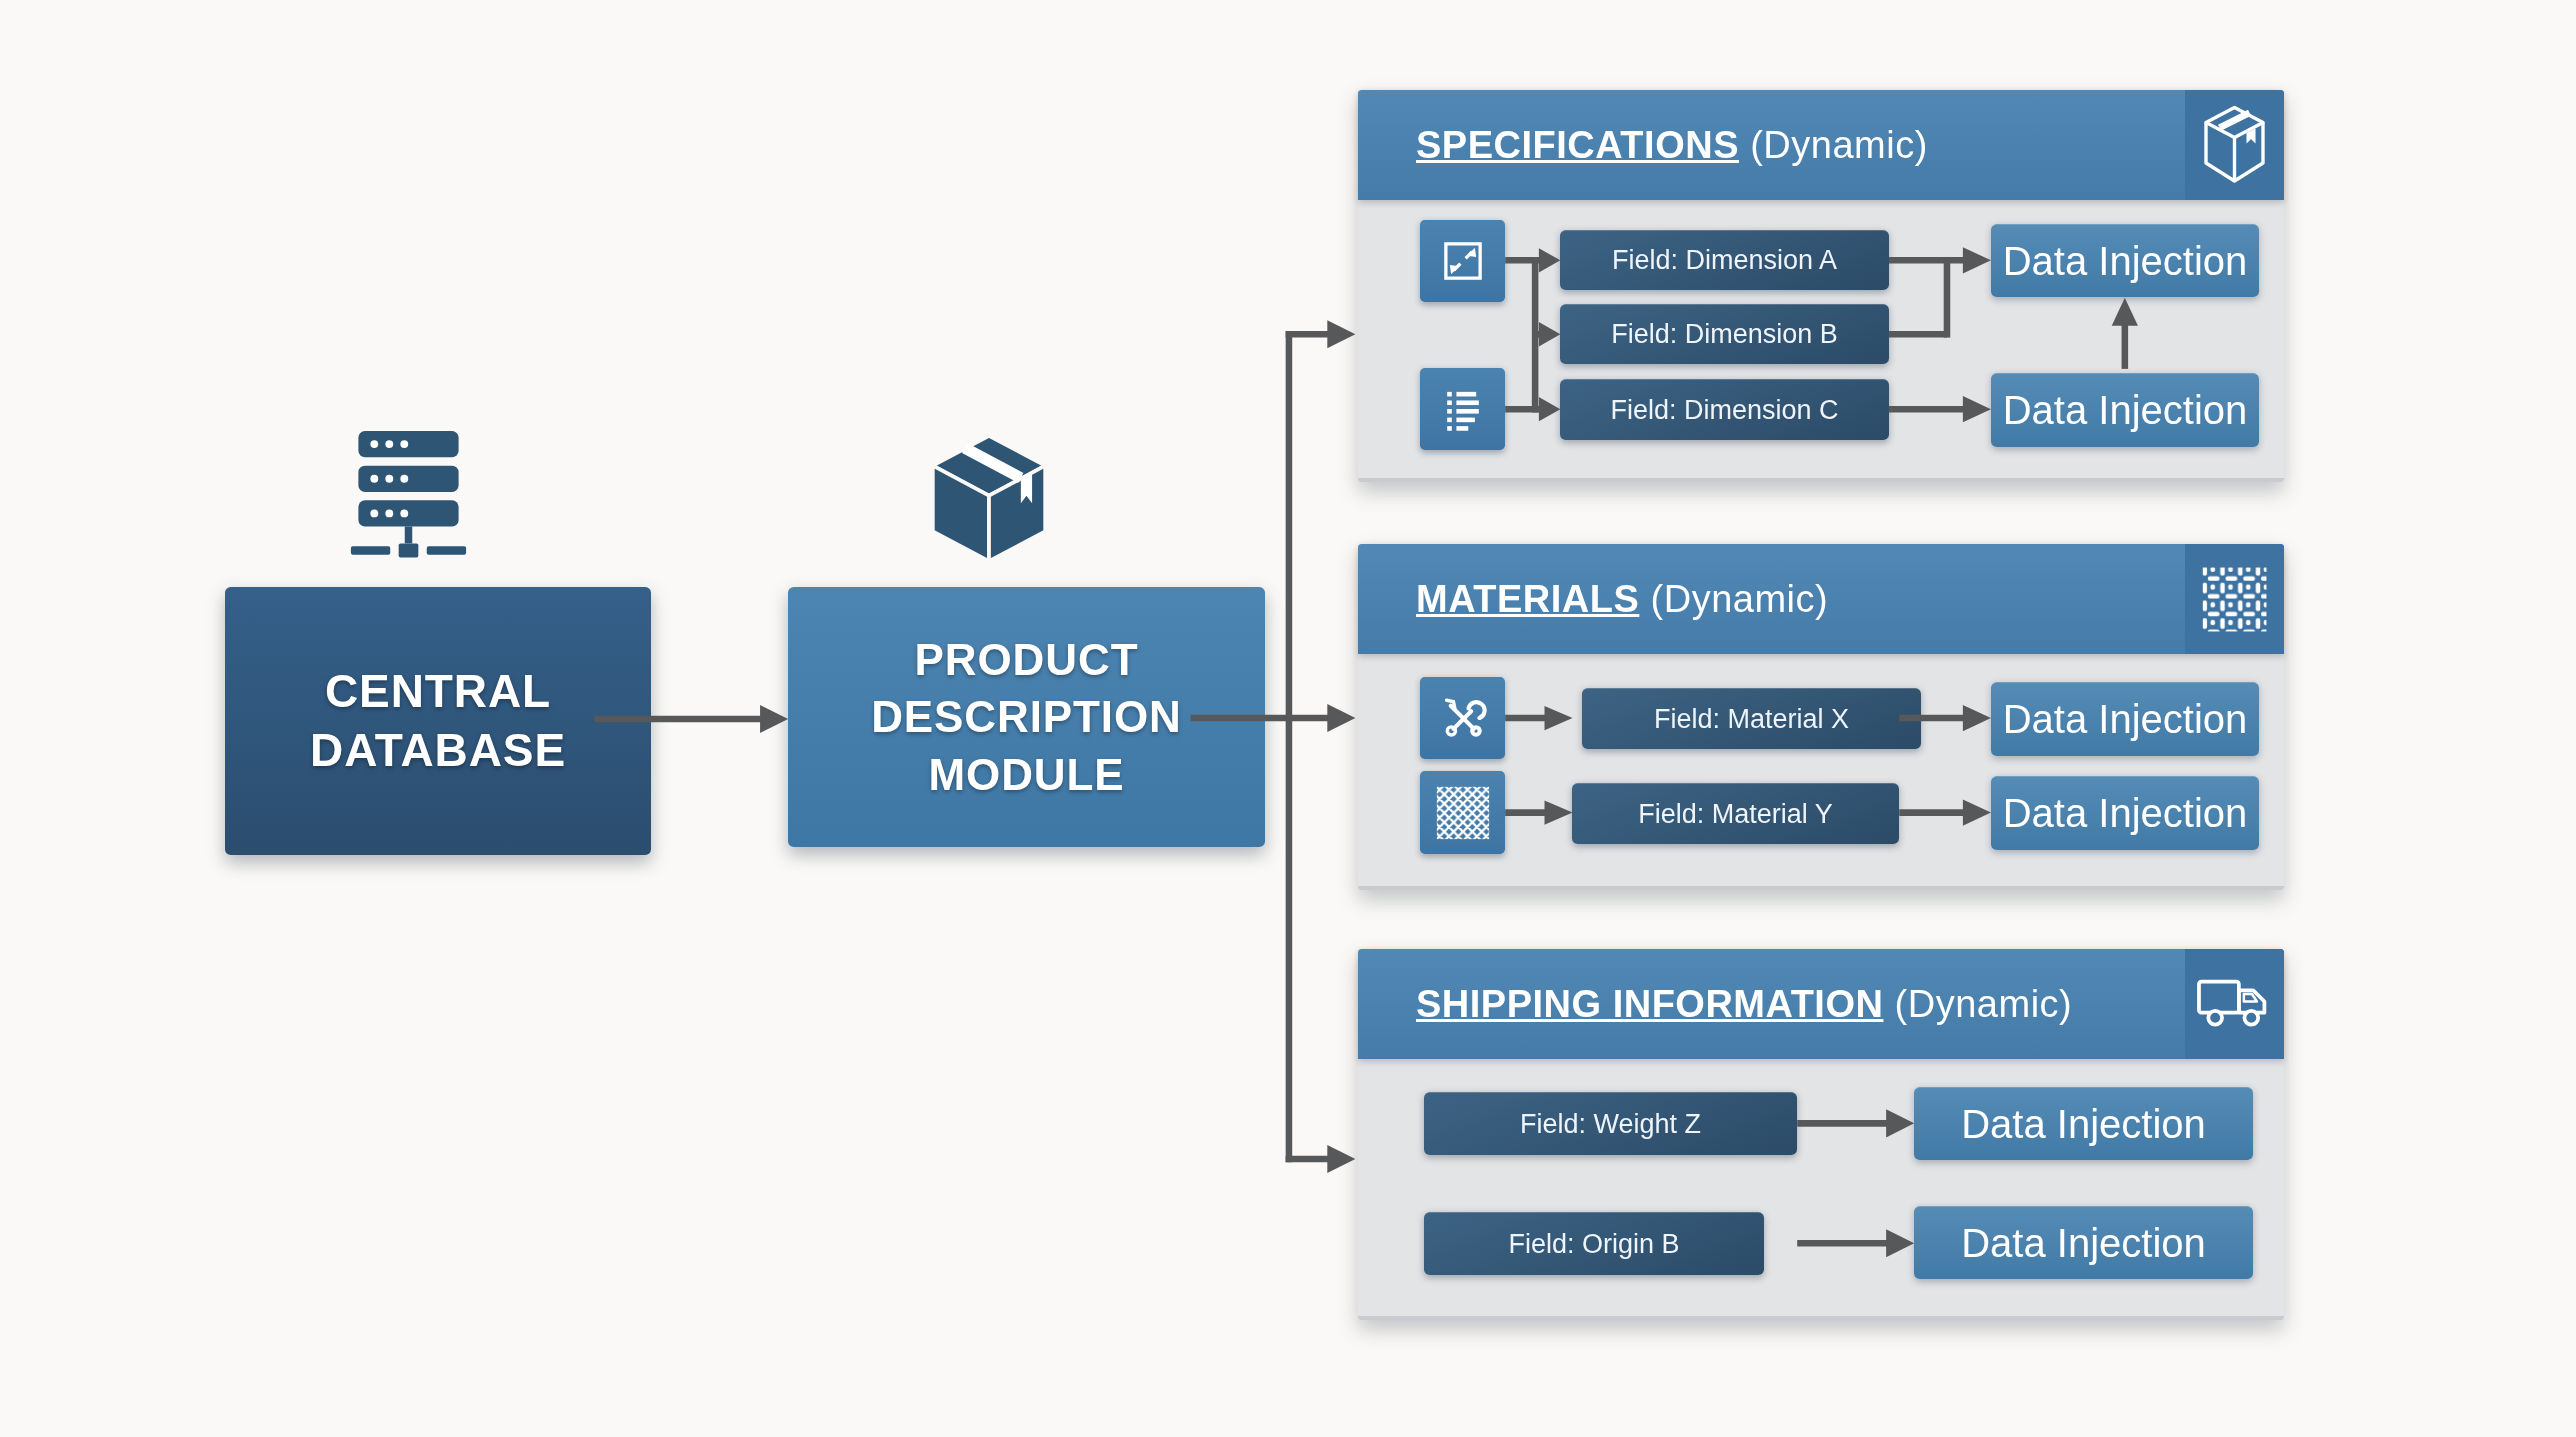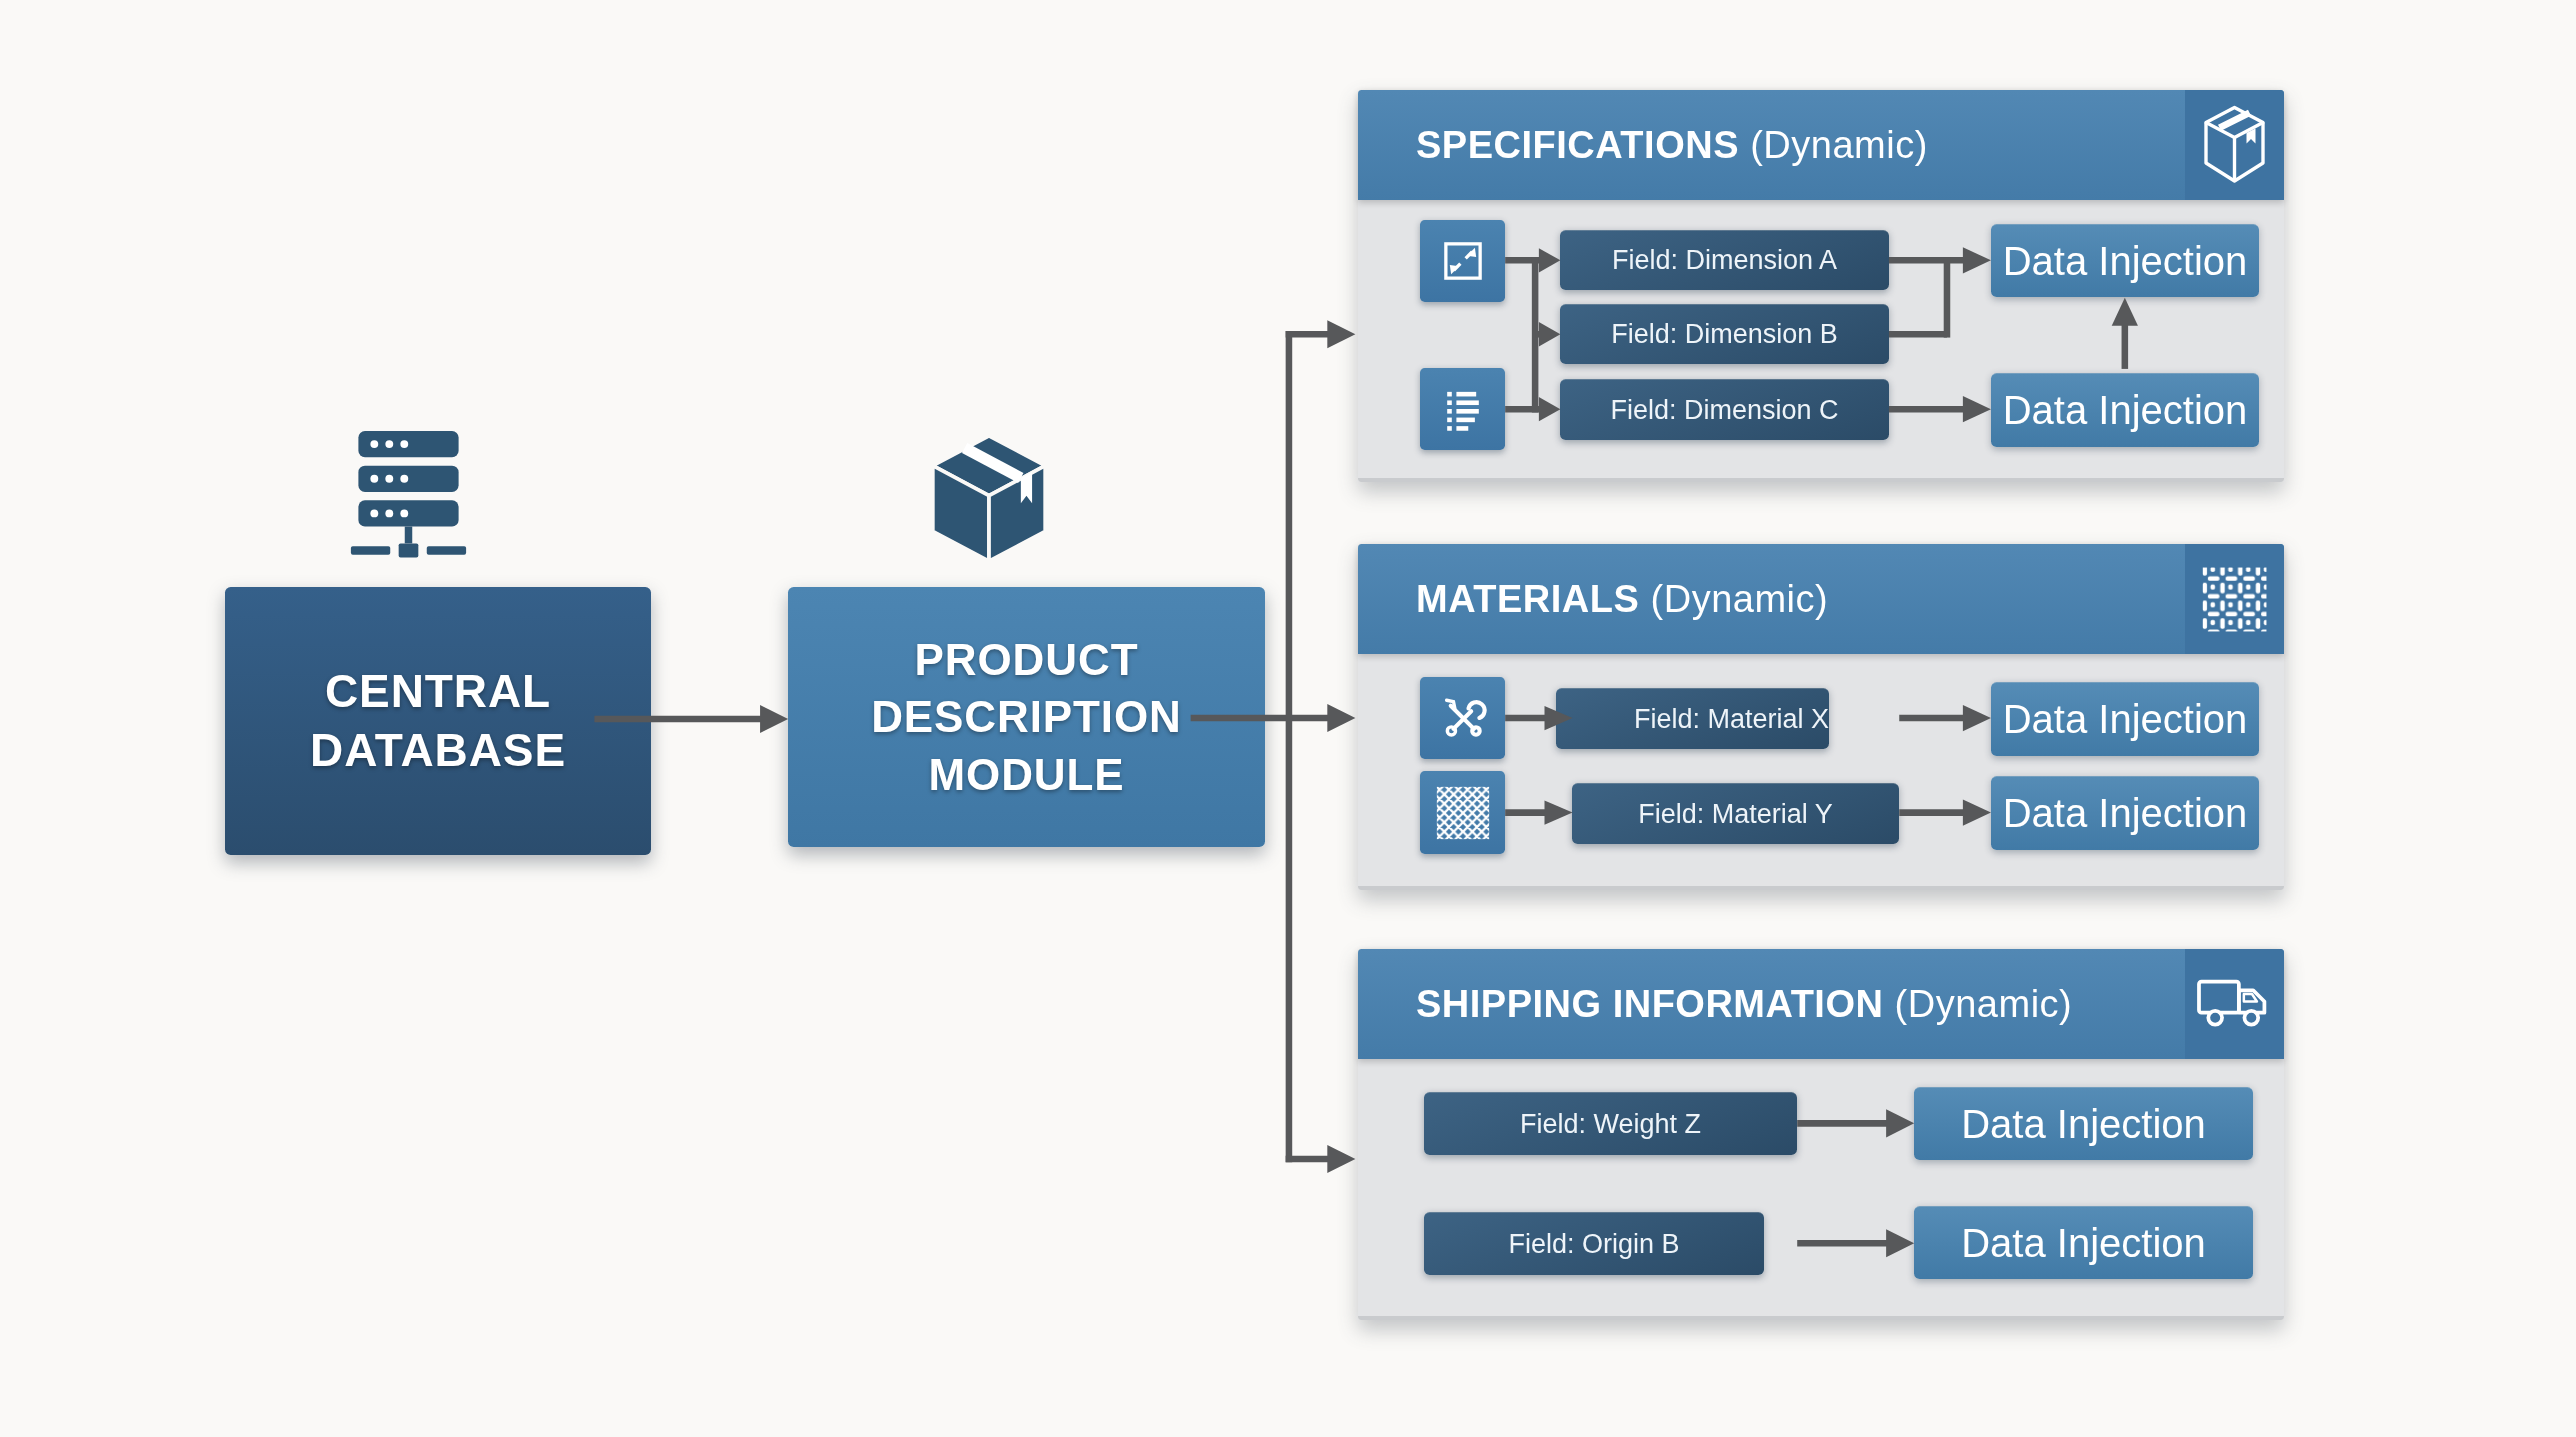--- a/index.html
+++ b/index.html
@@ -14,21 +14,21 @@
   #module-box{background:linear-gradient(180deg,#4c85b2,#3f77a4);font-size:44px;line-height:1.3;letter-spacing:0.9px;padding:0 37px;align-items:center;}
   .topicon{position:absolute;}
 
   
   .panel{position:absolute;background:#e3e4e6;border-radius:3.7px;
     box-shadow:0 9.4px 20.6px rgba(70,80,90,.30);border-bottom:4.7px solid #c9cbce;}
   .phead{position:absolute;left:0;top:0;right:0;height:110px;
     background:linear-gradient(180deg,#5288b4,#447ba8);border-radius:3.7px 3.7px 0 0;
     display:flex;align-items:center;box-shadow:0 2.8px 6.6px rgba(0,0,0,.18);}
   .ptitle{padding-left:58px;font-size:38px;color:#ffffff;letter-spacing:0.5px;white-space:nowrap;}
-  .tbold{font-weight:700;}
+  .tbold{font-weight:700;text-decoration:underline;}
   .tlight{font-weight:400;margin-left:11.2px;}
   .hicon{position:absolute;right:0;top:0;width:99px;height:110px;background:#3e73a1;
     display:flex;align-items:center;justify-content:center;border-radius:0 3.7px 0 0;}
 
   .tile{position:absolute;background:linear-gradient(180deg,#4b83b0,#3d74a3);border-radius:4.7px;
     display:flex;align-items:center;justify-content:center;box-shadow:0 2.8px 6.6px rgba(30,50,70,.35);}
   .field{position:absolute;background:linear-gradient(160deg,#3d6384 0%,#2b4b67 100%);border-radius:5.6px;
     display:flex;align-items:center;justify-content:center;color:#eef4f9;font-size:27px;
     box-shadow:0 2.8px 7.5px rgba(30,50,70,.35);border-top:1.9px solid rgba(255,255,255,.22);}
   .inject{position:absolute;background:linear-gradient(180deg,#558cb6,#417aa6);border-radius:5.6px;
@@ -178,21 +178,21 @@
       <svg width="56" height="56" viewBox="0 0 60 60">
         <defs>
           <pattern id="net" width="10" height="10" patternUnits="userSpaceOnUse">
             <path d="M0,10 L10,0 M-2,2 L2,-2 M8,12 L12,8 M0,0 L10,10 M-2,8 L2,12 M8,-2 L12,2" stroke="#ffffff" stroke-width="2.4" fill="none"></path>
           </pattern>
         </defs>
         <rect x="2" y="2" width="56" height="56" fill="url(#net)"></rect>
       </svg>
     </div>
 
-    <div class="field" style="left:198px;top:144px;width:273px;height:60px;justify-content:flex-end;">
+    <div class="field" style="left:224px;top:144px;width:339px;height:60px;">
       <span>Field: Material X</span>
     </div>
     <div class="field" style="left:214px;top:239px;width:327px;height:60px;">
       <span>Field: Material Y</span>
     </div>
 
     <div class="inject" style="left:633px;top:138px;width:268px;height:73px;">
       <span>Data Injection</span>
     </div>
     <div class="inject" style="left:633px;top:232px;width:268px;height:73px;">

